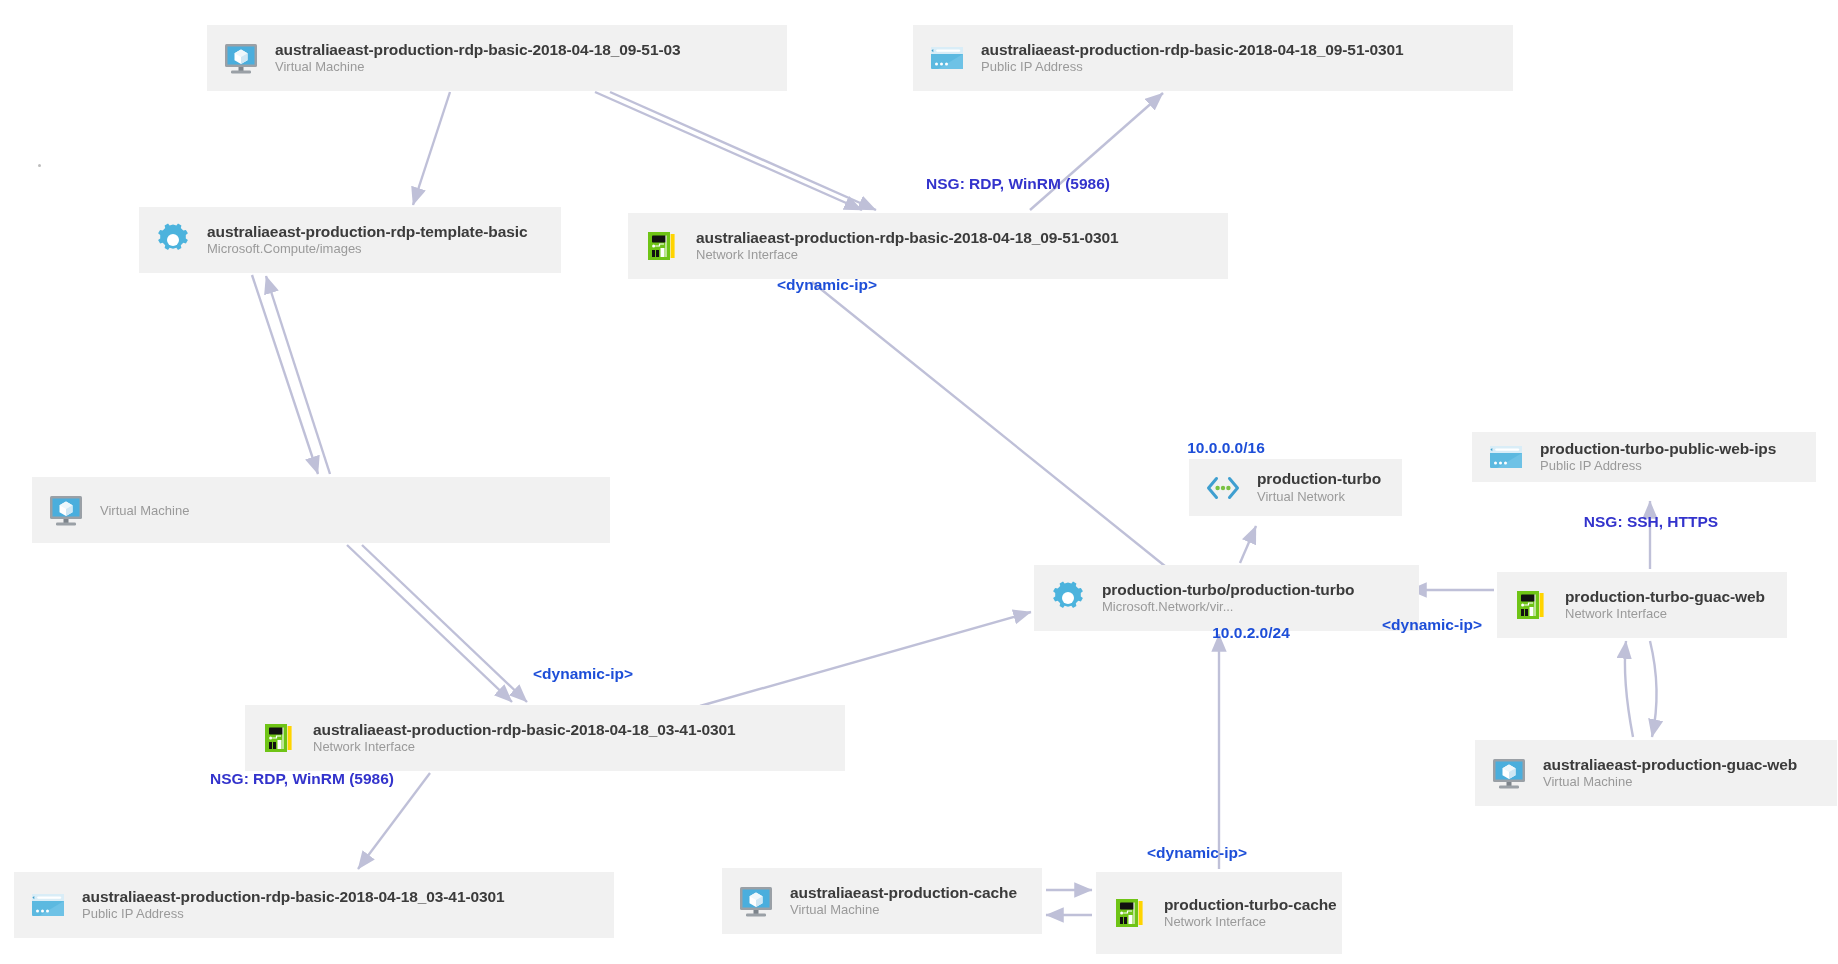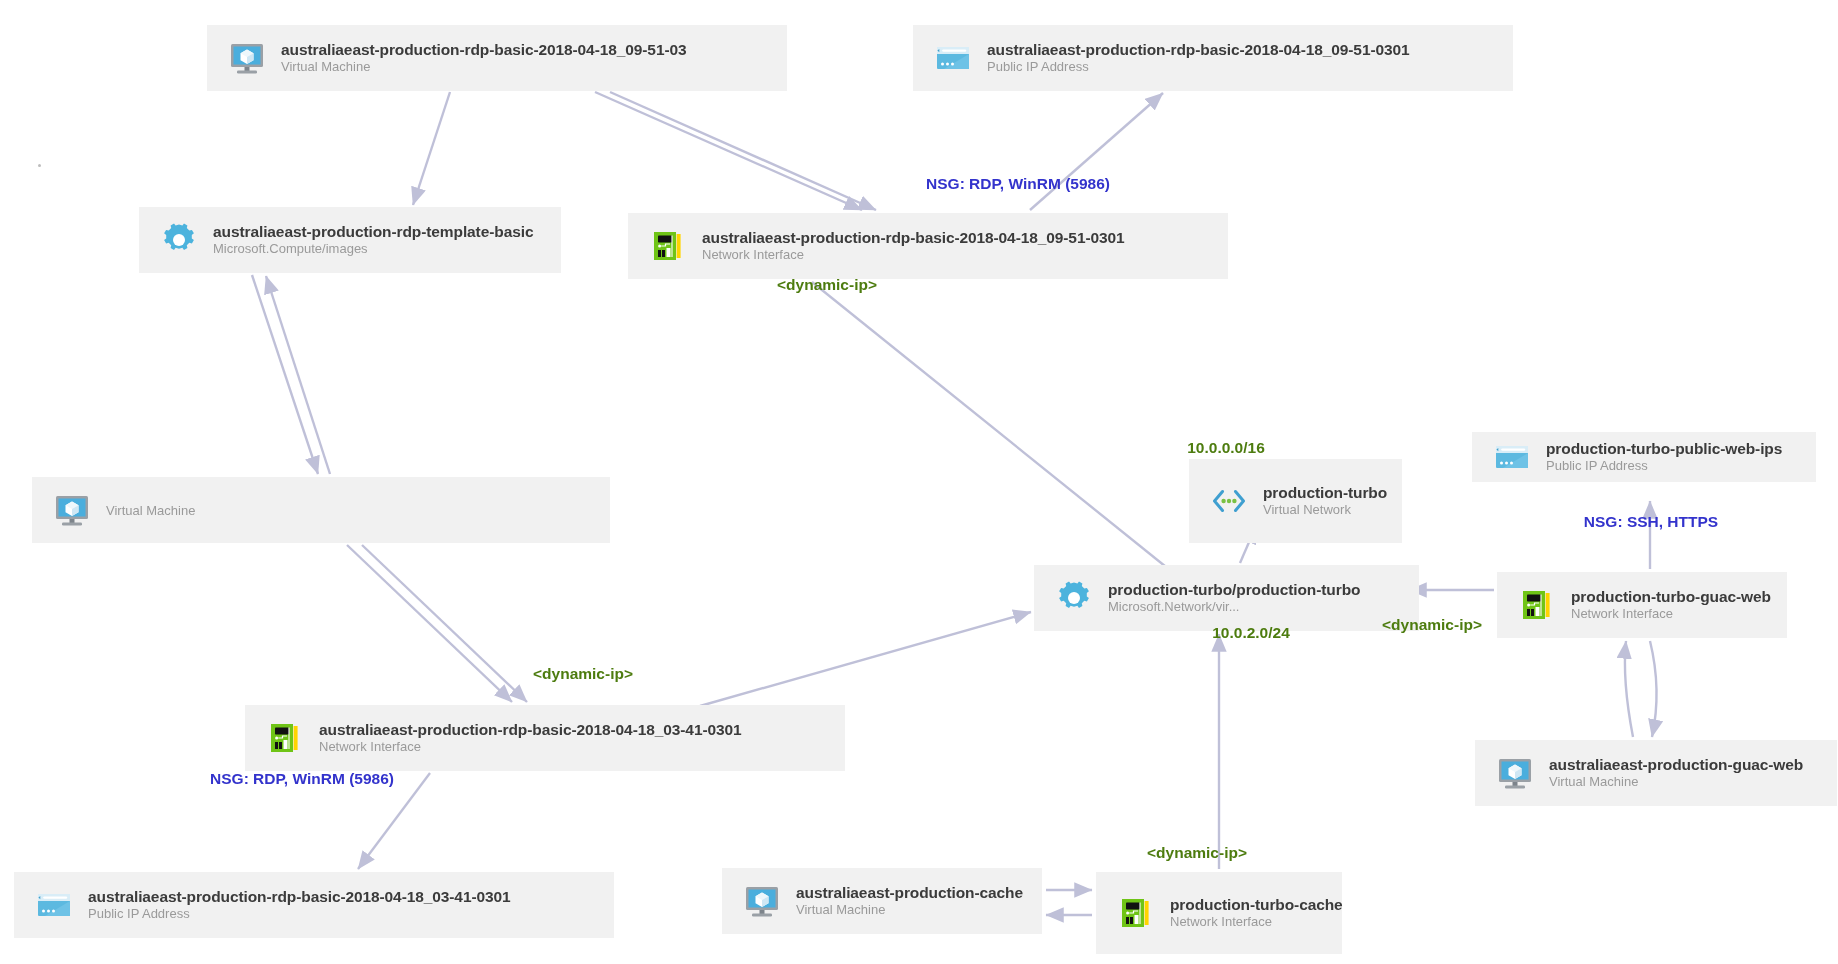--- a/index.html
+++ b/index.html
@@ -2,29 +2,29 @@
 <html><head>
 <meta charset="utf-8">
 <style>
   html,body{margin:0;padding:0;background:#ffffff;}
   body{width:1838px;height:964px;position:relative;overflow:hidden;
        font-family:"Liberation Sans","DejaVu Sans",sans-serif;}
   #stage{position:absolute;inset:0;width:1838px;height:964px;}
   #edges{position:absolute;left:0;top:0;width:1838px;height:964px;}
 
   .node{position:absolute;background:#f1f1f1;display:flex;align-items:center;
-        box-sizing:border-box;padding:0 20px;}
+        box-sizing:border-box;padding:0 14px;}
   .node .ico{flex:0 0 auto;width:40px;height:40px;margin-right:14px;
              display:flex;align-items:center;justify-content:center;}
   .node .txt{display:flex;flex-direction:column;justify-content:center;line-height:1.15;}
   .node .ttl{font-size:15.5px;font-weight:bold;color:#3b3b3b;white-space:nowrap;letter-spacing:-0.1px;}
   .node .sub{font-size:13px;color:#9a9a9a;white-space:nowrap;margin-top:2px;}
 
   .elabel{position:absolute;font-size:15.5px;font-weight:bold;white-space:nowrap;}
-  .elabel.black{color:#4d7c0f;}
+  .elabel.black{color:#1d4ed8;}
   .elabel.nsg{color:#3333cc;}
 
   .dot{position:absolute;width:3px;height:3px;background:#bdbdbd;border-radius:50%;}
 </style>
 </head>
 <body>
 
 <div id="stage">
 
   <svg id="edges" viewBox="0 0 1838 964" xmlns="http://www.w3.org/2000/svg">
@@ -135,21 +135,21 @@
       <circle cx="11.6" cy="20" r="1.5" fill="#ffffff"></circle>
       <path d="M13.2 20 H17.5 V18 H22" stroke="#ffffff" stroke-width="1.2" fill="none"></path>
       <path d="M24 9.5 V31" stroke="#ffffff" stroke-width="1.1" fill="none"></path>
     </svg>
         </span>
         <div class="txt">
           <div class="ttl">australiaeast-production-rdp-basic-2018-04-18_09-51-0301</div>
           <div class="sub">Network Interface</div>
         </div>
       </div>
-      <div class="node" style="left: 1189px; top: 459px; width: 213px; height: 84px;">
+      <div class="node" style="left: 1189px; top: 459px; width: 213px; height: 57px;">
         <span class="ico">
           <svg width="40" height="40" viewBox="0 0 40 40">
       <path d="M13.5 10.5 L5.5 20 L13.5 29.5" stroke="#3f9fd0" stroke-width="3" fill="none" stroke-linecap="round" stroke-linejoin="round"></path>
       <path d="M26.5 10.5 L34.5 20 L26.5 29.5" stroke="#3f9fd0" stroke-width="3" fill="none" stroke-linecap="round" stroke-linejoin="round"></path>
       <circle cx="14.6" cy="20" r="2.2" fill="#7ac143"></circle>
       <circle cx="20" cy="20" r="2.2" fill="#7ac143"></circle>
       <circle cx="25.4" cy="20" r="2.2" fill="#7ac143"></circle>
     </svg>
         </span>
         <div class="txt">

